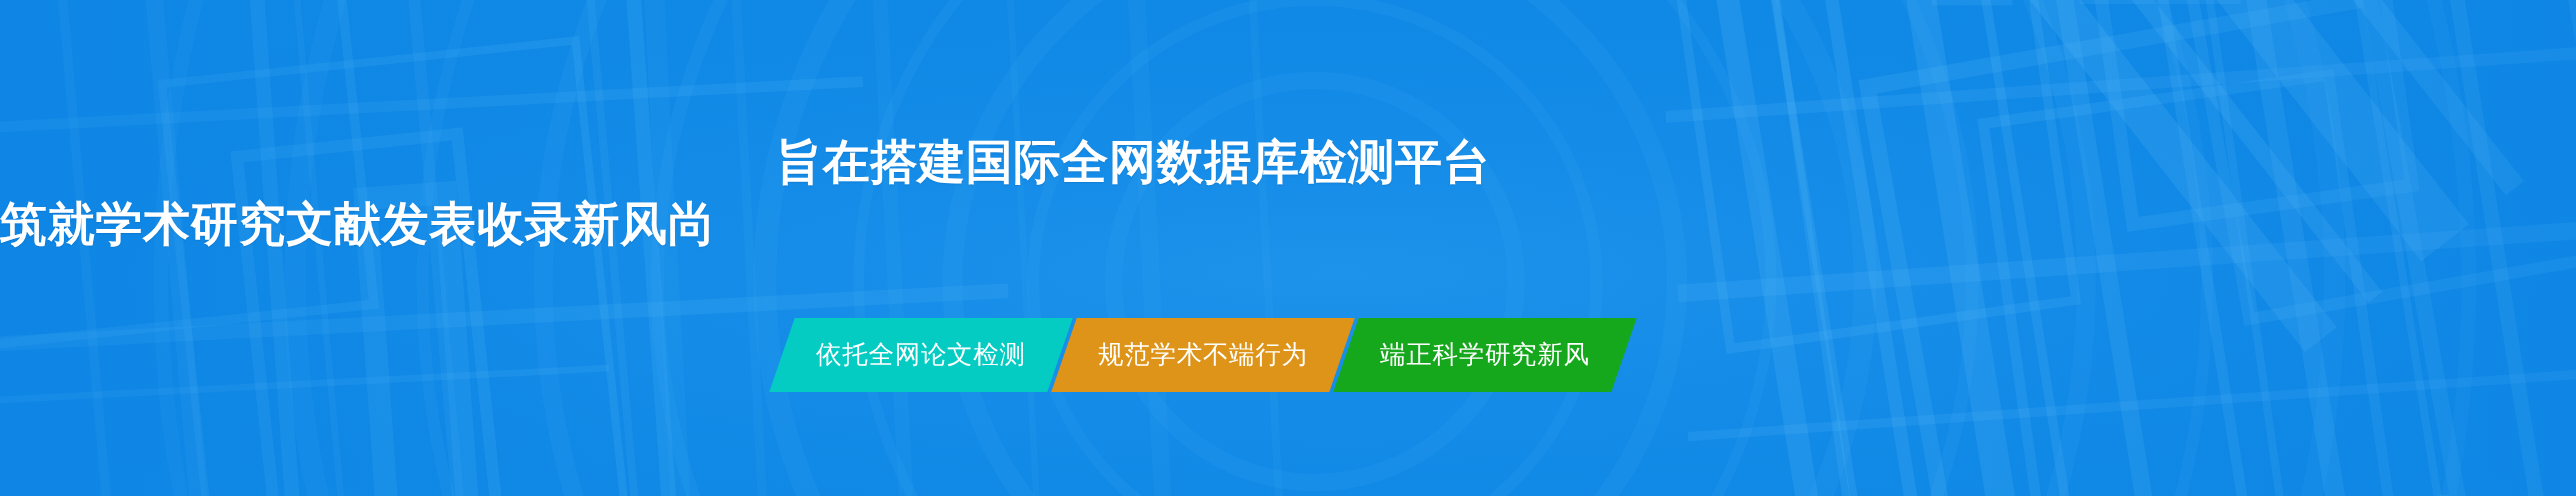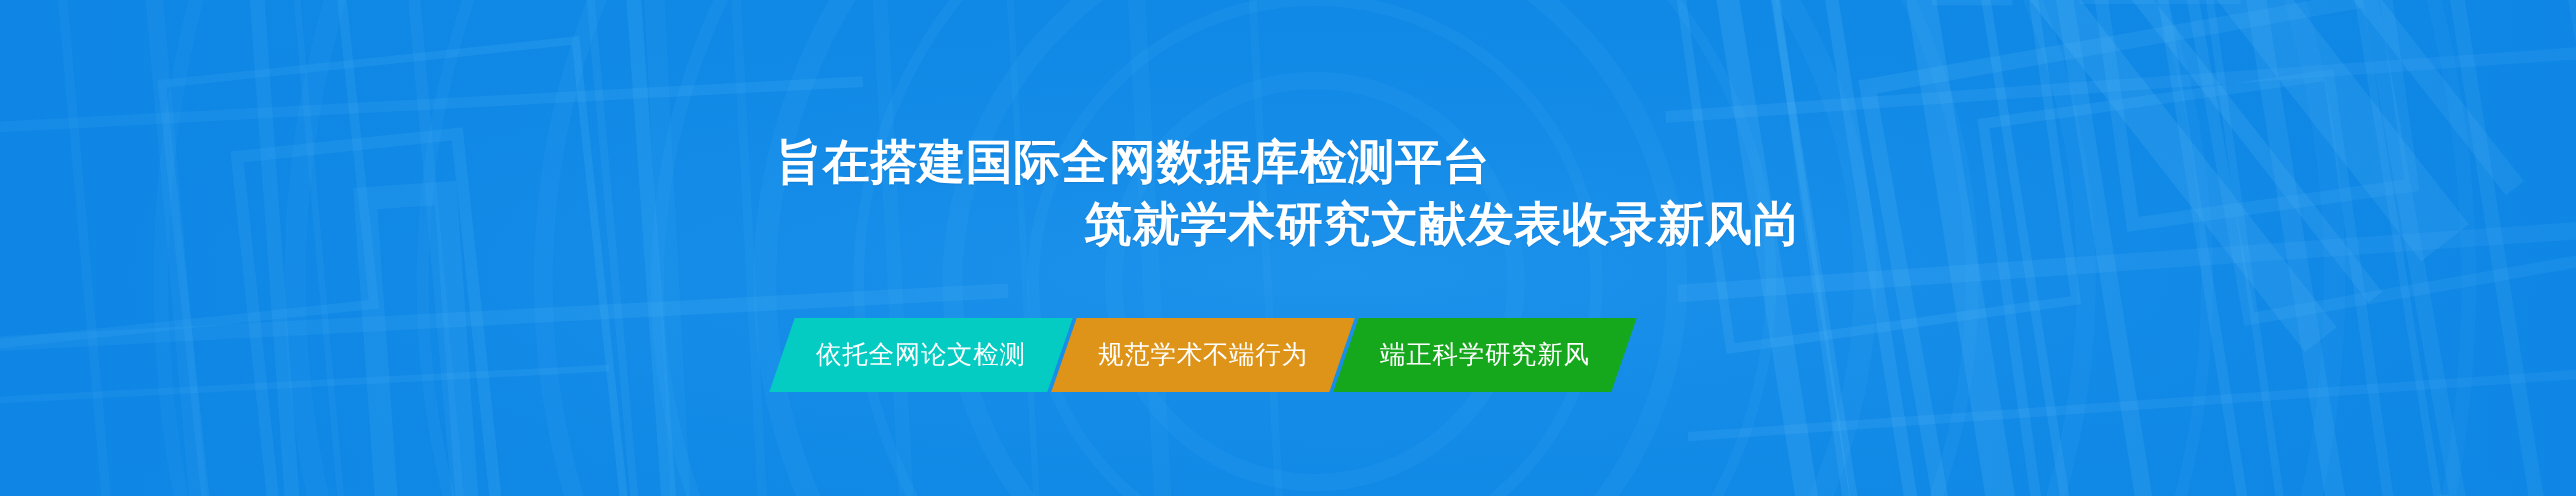--- a/index.html
+++ b/index.html
@@ -37,21 +37,21 @@
   .headline-line {
     color: #ffffff;
     font-size: 47px;
     font-weight: bold;
     line-height: 62px;
     letter-spacing: 0.7px;
     white-space: nowrap;
     text-shadow: 0 0.7px 1.3px rgba(0, 60, 120, 0.18);
   }
   .line-1 { padding-left: 775px; }
-  .line-2 { padding-left: 1085px; }
+  .line-2 { }
 
   
   .tab-strip {
     position: absolute;
     left: 782px;
     top: 318px;
     height: 74px;
     display: flex;
     z-index: 6;
     transform: skewX(-19deg);

